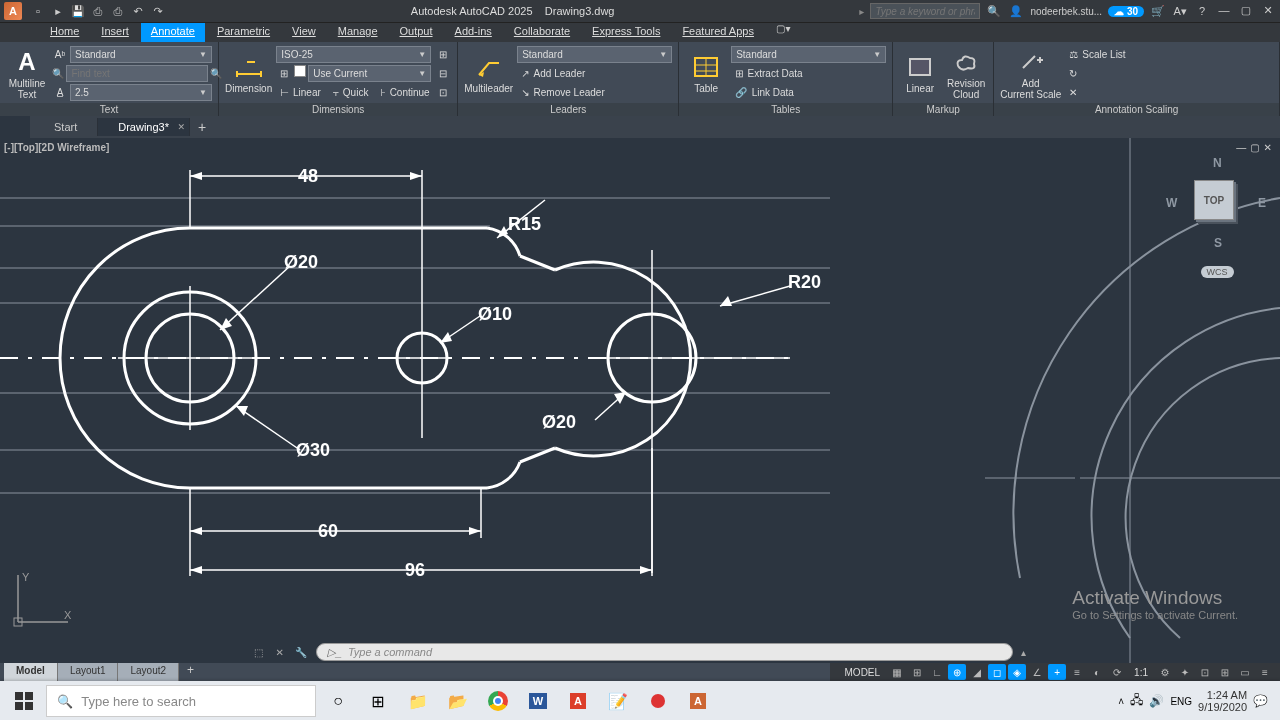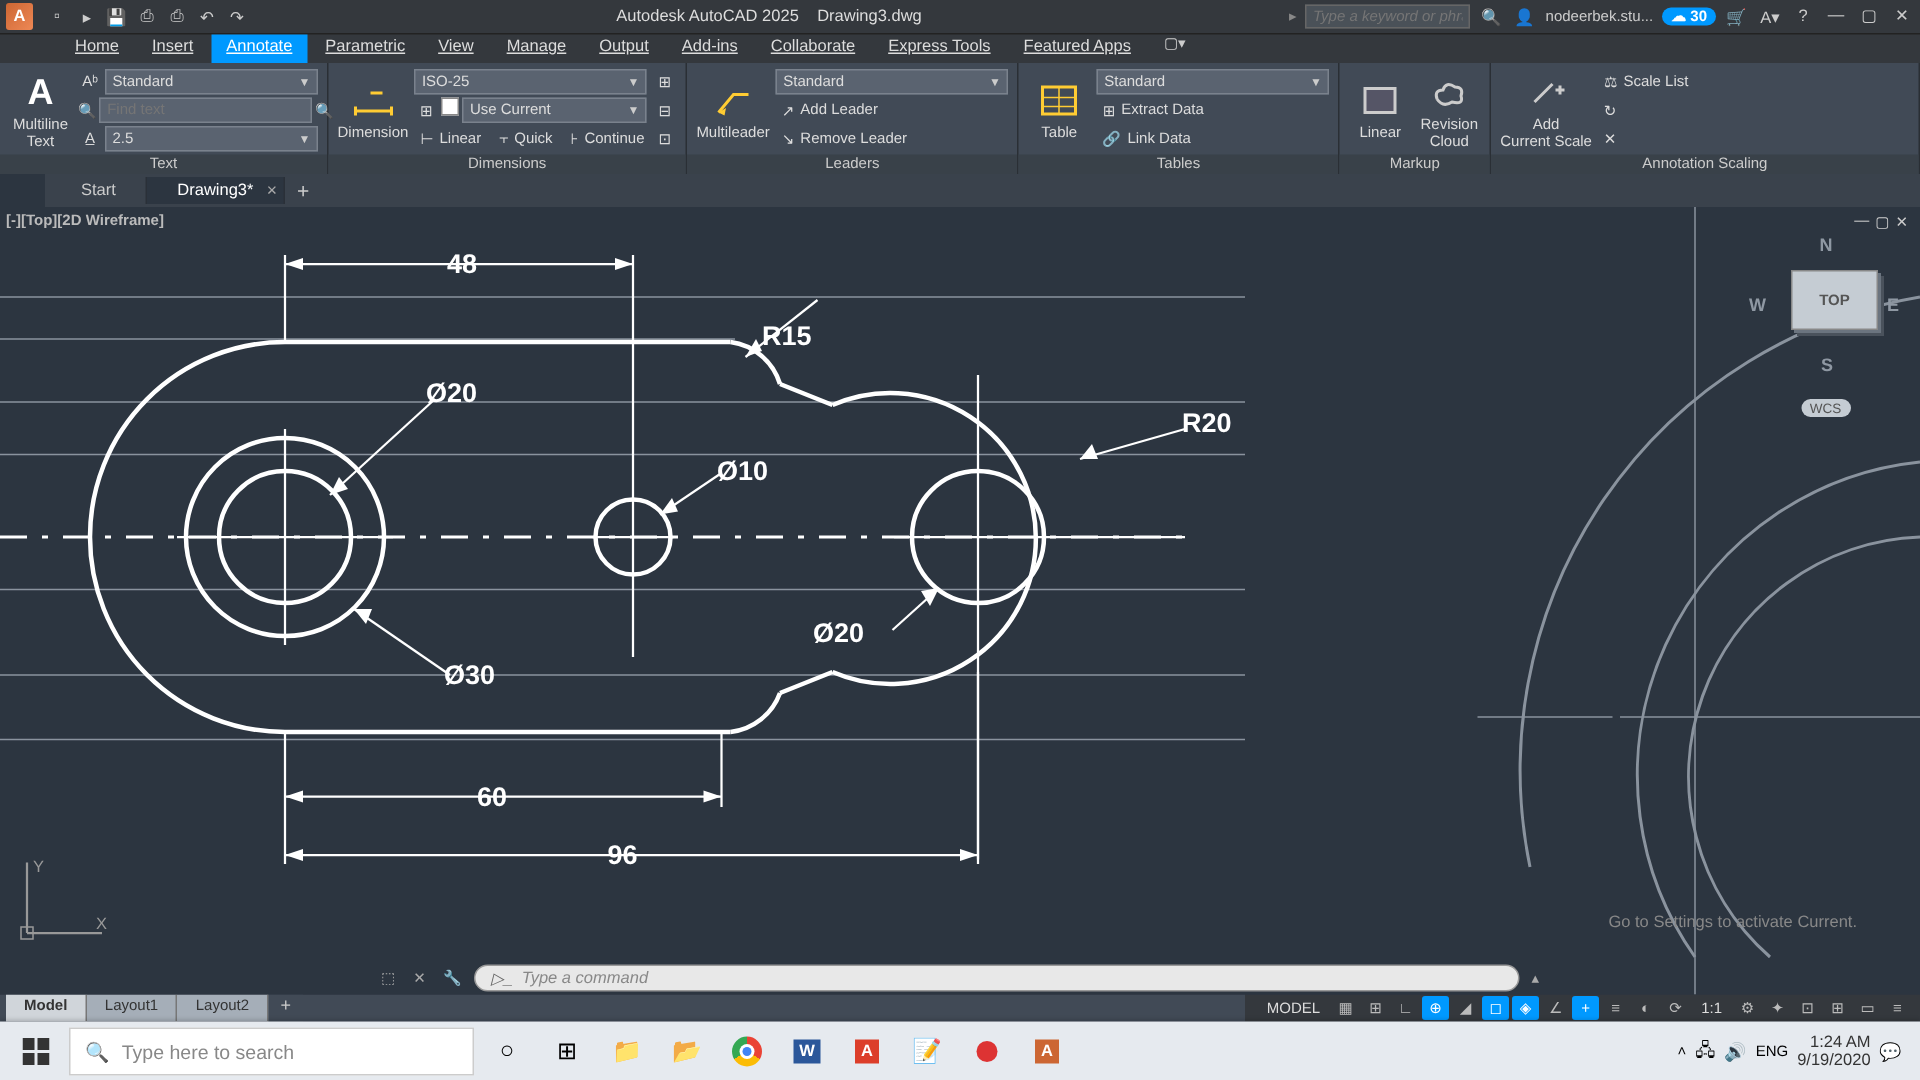--- a/index.html
+++ b/index.html
@@ -50,21 +50,21 @@
 
     
     .ucs { position:absolute; bottom:26px; left:8px; }
     .ucs-axis { stroke:#999; stroke-width:1.5; fill:none;}
     .ucs-lbl { fill:#999; font-size:11px;}
 
     
     .navcube { position:absolute; top:20px; right:18px; width:90px; height:120px; display:flex; flex-direction:column; align-items:center;}
     .compass { position:relative; width:90px; height:90px;}
     .compass .dir { position:absolute; color:#8f98a3; font-size:12px; font-weight:bold;}
-    .cube-top { width:58px; height:40px; background:#c5ccd3; border:1px solid #888; color:#555; font-size:10px; font-weight:bold; display:flex; align-items:center; justify-content:center; box-shadow: 2px 2px 0 #6b747f, 4px 4px 0 #4a525c;}
+    .cube-top { width:40px; height:40px; background:#c5ccd3; border:1px solid #888; color:#555; font-size:10px; font-weight:bold; display:flex; align-items:center; justify-content:center; box-shadow: 2px 2px 0 #6b747f, 4px 4px 0 #4a525c;}
     .wcs-badge {margin-top:18px;background:#c5ccd3;color:#555;font-size:9px;padding:1px 6px;border-radius:7px;}
 
     
     .watermark {position:absolute;bottom:42px;right:42px;color:#999;}
     .watermark .l1{font-size:19px;font-weight:300;}
     .watermark .l2{font-size:11px;color:#888;}
 
     
     .cmd-row { position:absolute;bottom:2px;left:250px;right:250px;display:flex;align-items:center;gap:4px;}
     .cmd-x {color:#aaa;font-size:10px;padding:0 4px;}
@@ -463,20 +463,21 @@
       <span class="dir" style="top:-2px;left:41px">N</span>
       <span class="dir" style="bottom:-2px;left:42px">S</span>
       <span class="dir" style="top:38px;right:-4px">E</span>
       <span class="dir" style="top:38px;left:-6px">W</span>
       <div style="position:absolute;top:22px;left:22px" class="cube-top">TOP</div>
     </div>
     <div class="wcs-badge">WCS</div>
   </div>
 
   <div class="watermark">
+    <div class="l1">Activate Windows</div>
     <div class="l2">Go to Settings to activate Current.</div>
   </div>
 
   <div class="cmd-row">
     <span class="cmd-x">⬚</span>
     <span class="cmd-x">✕</span>
     <span class="cmd-x">🔧</span>
     <div class="cmd-input">
       <span style="margin-right:6px;color:#666">▷_</span>
       <span>Type a command</span>

